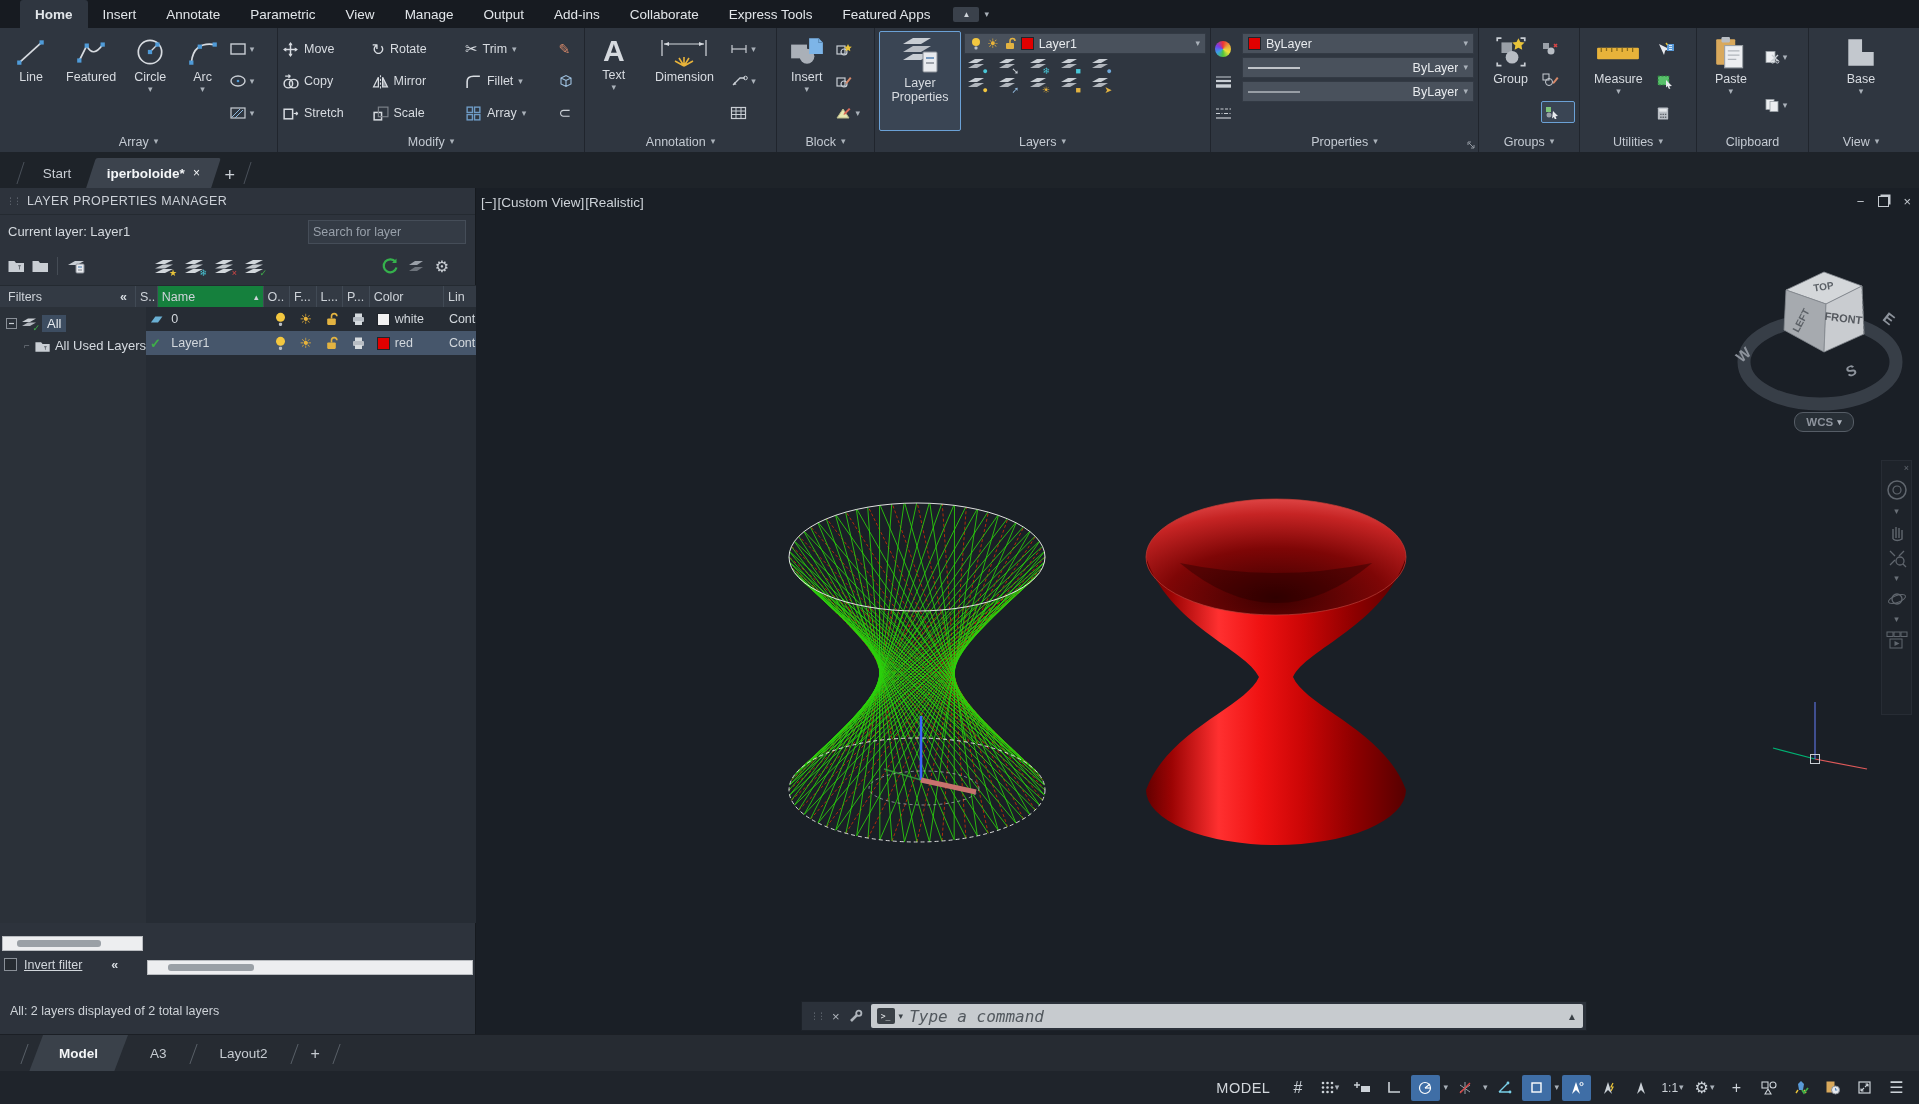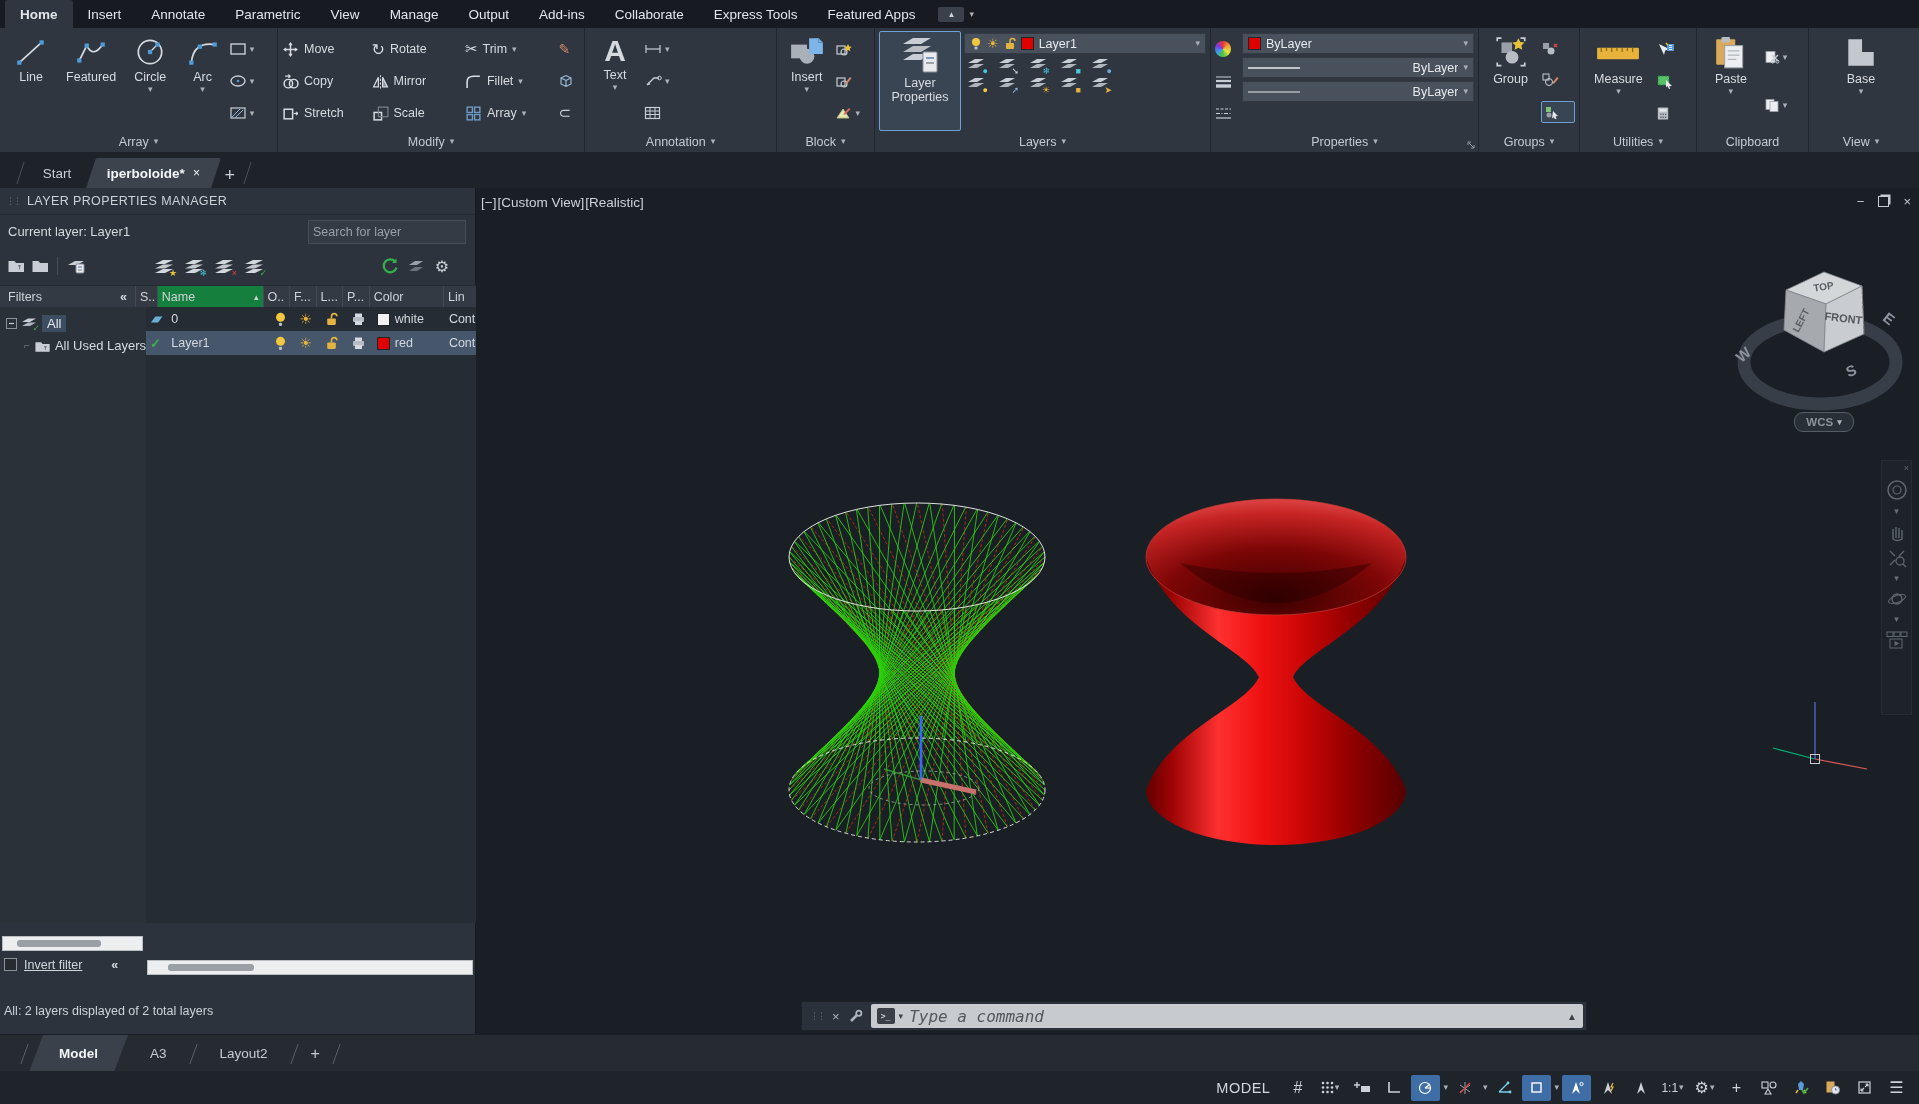--- a/index.html
+++ b/index.html
@@ -1,18 +1,18 @@
 <!DOCTYPE html>
 <html><head>
 <meta charset="utf-8">
 <style>
 html,body{margin:0;background:#101318;font-family:"Liberation Sans",sans-serif;}
 #root{position:relative;width:1919px;height:1104px;overflow:hidden;background:#20262e;color:#d5dae0;font-size:13px;}
 
-.menubar{position:absolute;left:0;top:0;right:0;height:28px;background:#171b21;display:flex;align-items:stretch;padding-left:5px;}
+.menubar{position:absolute;left:0;top:0;right:0;height:28px;background:#171b21;display:flex;align-items:stretch;padding-left:20px;}
 .mtab{display:flex;align-items:center;padding:0 15px;color:#e2e6ea;font-size:13.5px;white-space:nowrap;}
 .mtab.active{background:#2f3640;border-radius:3px 3px 0 0;font-weight:bold;}
 .mextra{display:flex;align-items:center;gap:5px;margin-left:8px;}
 .mbox{width:26px;height:15px;background:#3a414b;border-radius:2px;display:flex;align-items:center;justify-content:center;font-size:8px;color:#cfd4da;}
 
 .ribbon{position:absolute;left:0;top:28px;right:0;height:124px;background:#2f3640;display:flex;}
 .p{border-right:1px solid #20252d;display:flex;flex-direction:column;box-sizing:border-box;}
 .pbody{flex:1;display:flex;padding:3px 4px 0;gap:3px;}
 .plabel{height:21px;display:flex;align-items:center;justify-content:center;gap:5px;color:#c4cad2;font-size:12.5px;position:relative;}
 .bigbtn{display:flex;flex-direction:column;align-items:center;padding:3px 2px 0;gap:1px;border:1px solid transparent;border-radius:2px;}
@@ -52,21 +52,21 @@
 .hc{display:flex;align-items:center;padding:0 4px;border-right:1px solid #414a55;box-sizing:border-box;overflow:hidden;white-space:nowrap;}
 .treepane{position:absolute;left:0;top:119px;width:146px;height:616px;background:#2b3139;border-right:1px solid #20252c;}
 .gridpane{position:absolute;left:146px;top:119px;width:330px;height:616px;background:#262c34;}
 .lrow{display:flex;align-items:center;height:24px;font-size:12.5px;color:#d3d8dd;}
 .lrow.sel{background:#46566b;}
 .lc{display:flex;align-items:center;padding:0 4px;box-sizing:border-box;overflow:hidden;white-space:nowrap;}
 .hsb{position:absolute;height:15px;background:#edeef0;border:1px solid #b9bcc0;box-sizing:border-box;}
 .hsb .thumb{position:absolute;top:3px;height:7px;background:#9aa0a6;border-radius:3px;}
 .invrow{position:absolute;left:4px;top:770px;display:flex;gap:7px;color:#d2d7dc;font-size:12.5px;}
 .cbx{width:13px;height:13px;background:#262b31;border:1px solid #8a9098;box-sizing:border-box;}
-.pstatus{position:absolute;left:4px;top:816px;color:#ced3d8;font-size:12.5px;text-align:center;}
+.pstatus{position:absolute;left:10px;top:816px;color:#ced3d8;font-size:12.5px;text-align:center;}
 
 .viewport{position:absolute;left:476px;top:188px;width:1443px;height:846px;background:#1a1f26;overflow:hidden;}
 .vplabel{position:absolute;left:5px;top:7px;color:#ced3d9;font-size:13.5px;display:flex;gap:1px;}
 .vpwin{position:absolute;right:8px;top:6px;display:flex;gap:14px;color:#c6cbd1;font-size:13px;align-items:center;}
 .vcube{position:absolute;left:1256px;top:70px;width:182px;height:192px;}
 .vc-letter{position:absolute;color:#8d939c;font-weight:bold;font-size:15px;}
 .wcs{position:absolute;left:1318px;top:224px;width:58px;height:18px;border:1px solid #565d66;border-radius:9px;background:rgba(70,77,86,.35);color:#8d939c;font-size:11.5px;font-weight:bold;display:flex;align-items:center;justify-content:center;gap:4px;}
 .navbar{position:absolute;left:1405px;top:272px;width:31px;height:255px;background:rgba(58,64,72,.22);border:1px solid rgba(110,118,128,.22);display:flex;flex-direction:column;align-items:center;gap:6px;padding-top:2px;box-sizing:border-box;color:#9aa1a9;opacity:.55;}
 .nbx{align-self:flex-end;font-size:9px;margin-right:2px;}
 
@@ -296,20 +296,30 @@
           <span class="caret cd">▾</span>
         </div>
     </div>
 
     <div class="p" style="width:192px">
       <div class="pbody">
         <div class="bigbtn" style="width:46px">
           <span style="font-size:30px;font-weight:bold;color:#d5d9de;line-height:32px">A</span>
           <span class="lbl">Text</span>
           <span class="caret cd">▾</span>
+        </div>
+        <div class="bigbtn" style="width:84px">
+          <svg width="56" height="34" viewBox="0 0 56 32">
+              <line x1="6" y1="4" x2="6" y2="20" stroke="#d5d9de" stroke-width="1.2"></line>
+              <line x1="50" y1="4" x2="50" y2="20" stroke="#d5d9de" stroke-width="1.2"></line>
+              <line x1="8" y1="8" x2="48" y2="8" stroke="#d5d9de" stroke-width="1.2"></line>
+              <path d="M8 8 l5 -2 v4 Z M48 8 l-5 -2 v4 Z" fill="#d5d9de"></path>
+              <path d="M28 30 l-5 -8 M28 30 l0 -9 M28 30 l5 -8 M28 30 l-9 -5 M28 30 l9 -5" stroke="#e8b33a" stroke-width="1.6"></path>
+            </svg>
+          <span class="lbl">Dimension</span>
         </div>
         <div class="scol" style="width:44px">
           <div class="sit">
               <svg width="18" height="12" viewBox="0 0 18 12">
                 <line x1="2" y1="2" x2="2" y2="10" stroke="#c9ced4" stroke-width="1.2"></line>
                 <line x1="16" y1="2" x2="16" y2="10" stroke="#c9ced4" stroke-width="1.2"></line>
                 <line x1="2" y1="6" x2="16" y2="6" stroke="#c9ced4" stroke-width="1.2"></line>
               </svg>
               <span class="caret cd">▾</span>
             </div>

